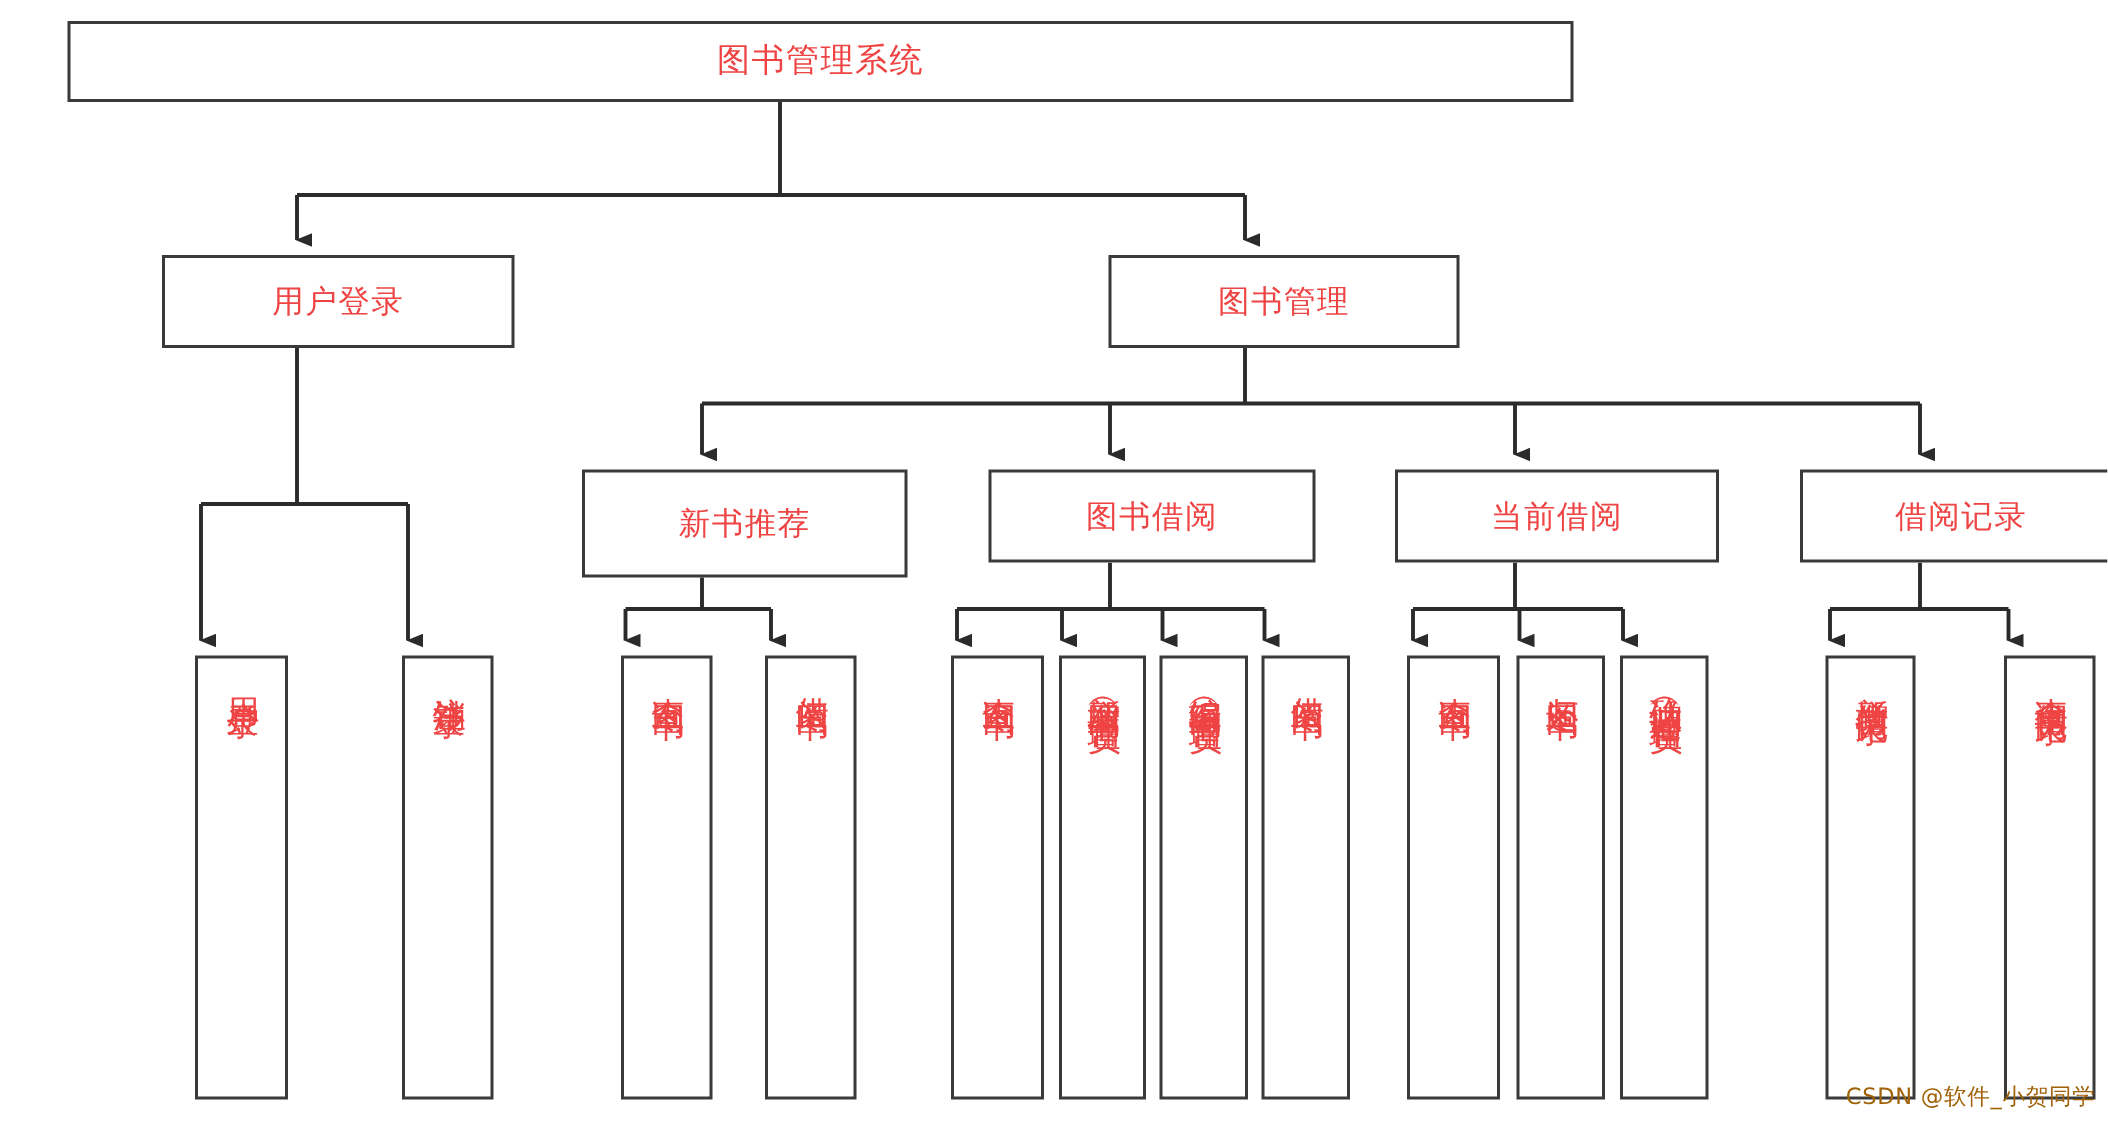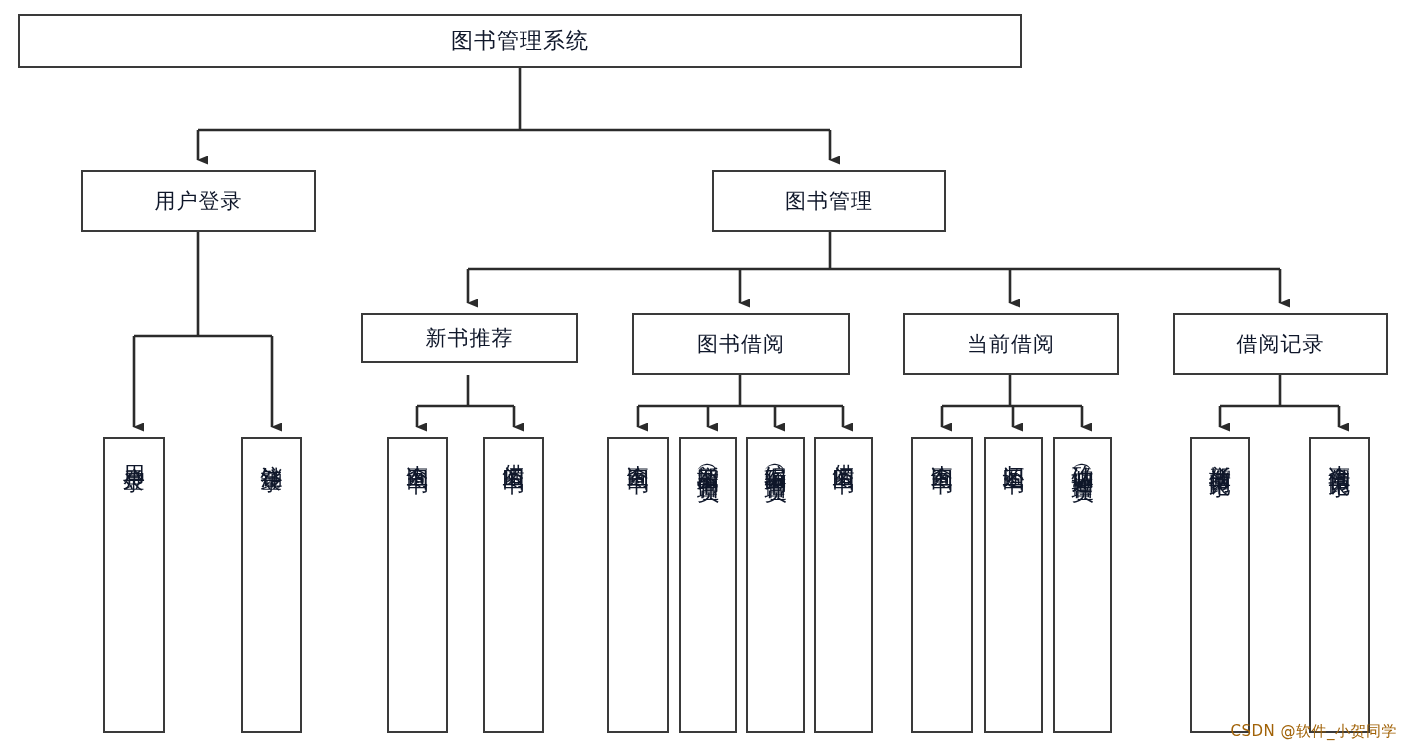--- a/index.html
+++ b/index.html
@@ -25,22 +25,23 @@
     height: 747px;
   }
   .node {
     position: absolute;
     box-sizing: border-box;
     border: 2.4px solid #3a3a3a;
     background: #ffffff;
     display: flex;
     align-items: center;
     justify-content: center;
-    color: #0f172a;
+    color: #ef4444;
     z-index: 2;
+    margin-left: 27px;
   }
   .node .label {
     display: block;
     text-align: center;
     line-height: 1.15;
     white-space: nowrap;
   }
   .node.horiz .label {
     font-size: 21px;
     letter-spacing: 1px;
@@ -134,21 +135,21 @@
     <span class="label">图书管理系统</span>
   </div>
 
   <div class="node horiz" style="left:81px; top:170px; width:235px; height:62px;">
     <span class="label">用户登录</span>
   </div>
   <div class="node horiz" style="left:712px; top:170px; width:234px; height:62px;">
     <span class="label">图书管理</span>
   </div>
 
-  <div class="node horiz" style="left:361px; top:313px; width:217px; height:50px;">
+  <div class="node horiz" style="left:361px; top:313px; width:217px; height:72px;">
     <span class="label">新书推荐</span>
   </div>
   <div class="node horiz" style="left:903px; top:313px; width:216px; height:62px;">
     <span class="label">当前借阅</span>
   </div>
   <div class="node horiz" style="left:632px; top:313px; width:218px; height:62px;">
     <span class="label">图书借阅</span>
   </div>
   <div class="node horiz" style="left:1173px; top:313px; width:215px; height:62px;">
     <span class="label">借阅记录</span>

